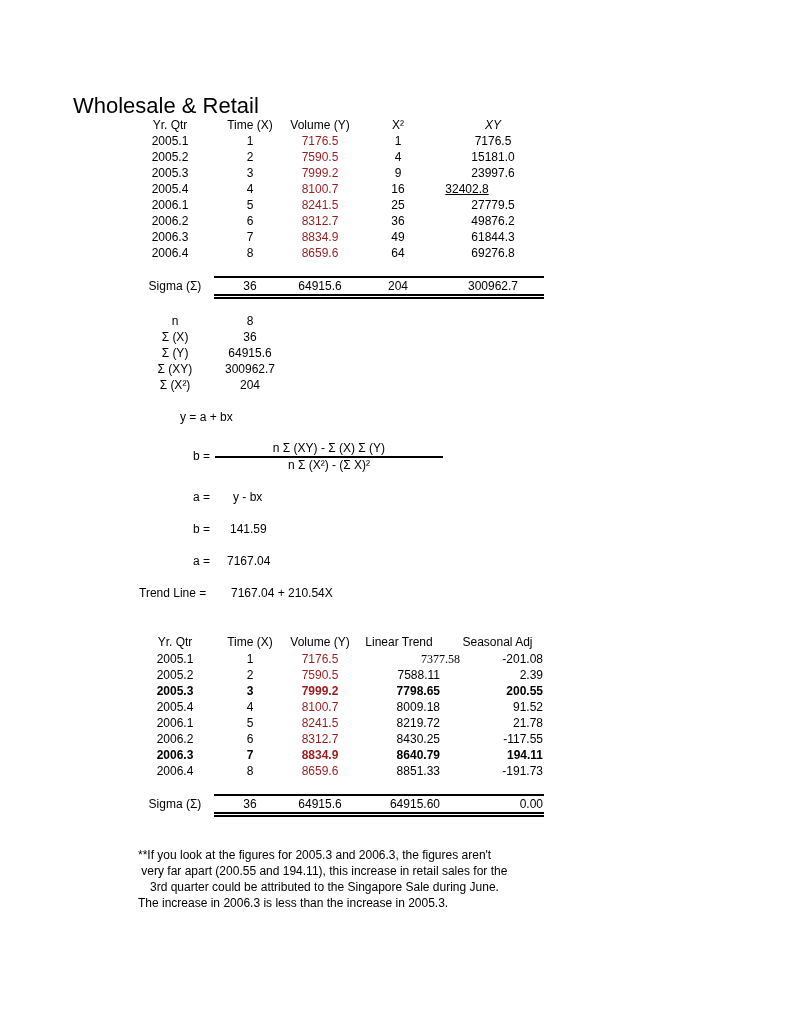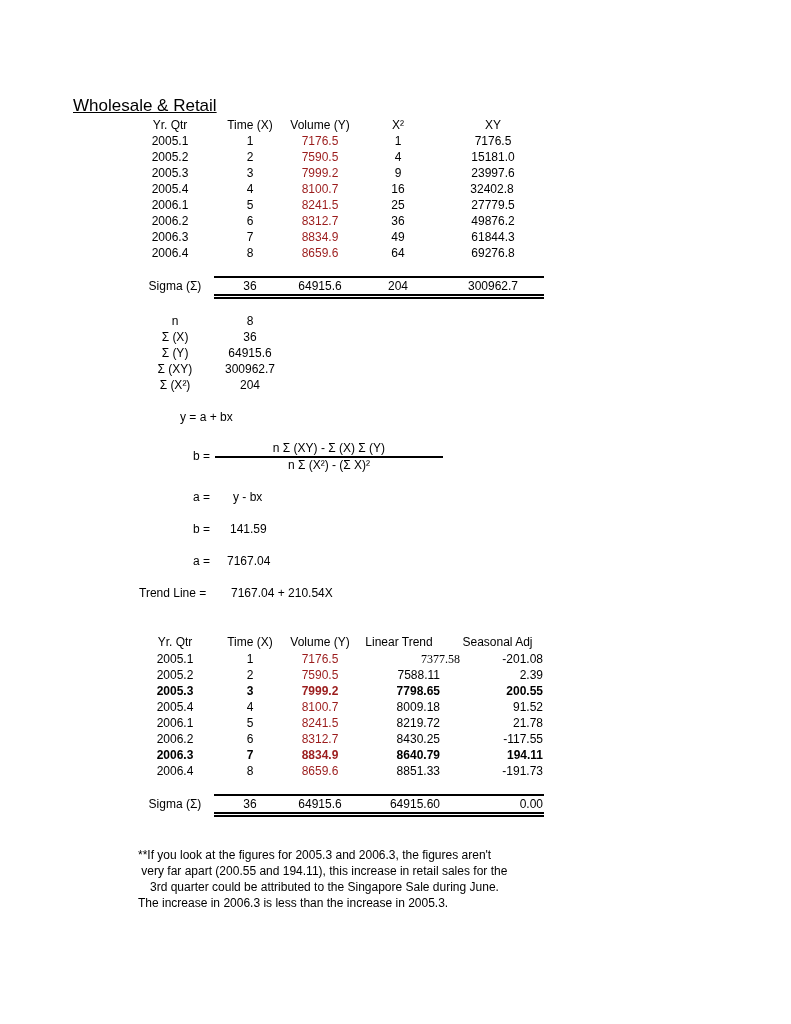--- a/index.html
+++ b/index.html
@@ -1,19 +1,19 @@
 <!DOCTYPE html>
 <html><head>
 <meta charset="utf-8">
 <style>
   html, body { margin:0; padding:0; background:#ffffff; }
   body { width:791px; height:1024px; position:relative; overflow:hidden;
          font-family:"Liberation Sans", sans-serif; color:#000; font-size:12px; }
   .abs { position:absolute; white-space:nowrap; line-height:14px; }
-  .title { font-size:17px; line-height:20px;text-decoration:underline; }
+  .title { font-size:22px; line-height:20px; }
   .red { color:#9b1c1c; }
   .bold { font-weight:bold; }
   .c { text-align:center; }
   .r { text-align:right; }
   .row { position:absolute; left:0; height:16px; width:656px; }
   .cell { position:absolute; top:0; line-height:16px; white-space:nowrap; }
   .line-top { position:absolute; height:2px; background:#000; }
   .line-dbl { position:absolute; height:4px; border-top:2px solid #000; border-bottom:2px solid #000; box-sizing:border-box; height:5px; }
   .frac-line { position:absolute; height:2px; background:#000; }
 </style>
@@ -21,21 +21,21 @@
 <body>
 
 <div class="abs title" style="left:73px; top:96px;">Wholesale &amp; Retail</div>
 
 <div>
   <div class="row" style="top:117px;">
     <span class="cell c" style="left:140px;width:60px;">Yr. Qtr</span>
     <span class="cell c" style="left:220px;width:60px;">Time (X)</span>
     <span class="cell c" style="left:283px;width:74px;">Volume (Y)</span>
     <span class="cell c" style="left:378px;width:40px;">X²</span>
-    <span class="cell c" style="left:453px;width:80px;">XY</span>
+    <span class="cell c" style="left:453px;width:80px;font-style:italic;">XY</span>
   </div>
   <div id="t1rows">
       <div class="row" style="top: 133px;">
         <span class="cell c" style="left:140px;width:60px;">2005.1</span>
         <span class="cell c" style="left:220px;width:60px;">1</span>
         <span class="cell c red" style="left: 283px; width: 74px; color: rgb(155, 28, 28);">7176.5</span>
         <span class="cell c" style="left:378px;width:40px;">1</span>
         <span class="cell c" style="left:453px;width:80px;">7176.5</span>
       </div>
       <div class="row" style="top: 149px;">
@@ -50,21 +50,21 @@
         <span class="cell c" style="left:220px;width:60px;">3</span>
         <span class="cell c red" style="left: 283px; width: 74px; color: rgb(155, 28, 28);">7999.2</span>
         <span class="cell c" style="left:378px;width:40px;">9</span>
         <span class="cell c" style="left:453px;width:80px;">23997.6</span>
       </div>
       <div class="row" style="top: 181px;">
         <span class="cell c" style="left:140px;width:60px;">2005.4</span>
         <span class="cell c" style="left:220px;width:60px;">4</span>
         <span class="cell c red" style="left: 283px; width: 74px; color: rgb(155, 28, 28);">8100.7</span>
         <span class="cell c" style="left:378px;width:40px;">16</span>
-        <span class="cell c" style="left:452px;width:80px;">32402.8</span>
+        <span class="cell c" style="left:427px;width:80px;text-decoration:underline;">32402.8</span>
       </div>
       <div class="row" style="top: 197px;">
         <span class="cell c" style="left:140px;width:60px;">2006.1</span>
         <span class="cell c" style="left:220px;width:60px;">5</span>
         <span class="cell c red" style="left: 283px; width: 74px; color: rgb(155, 28, 28);">8241.5</span>
         <span class="cell c" style="left:378px;width:40px;">25</span>
         <span class="cell c" style="left:453px;width:80px;">27779.5</span>
       </div>
       <div class="row" style="top: 213px;">
         <span class="cell c" style="left:140px;width:60px;">2006.2</span>

